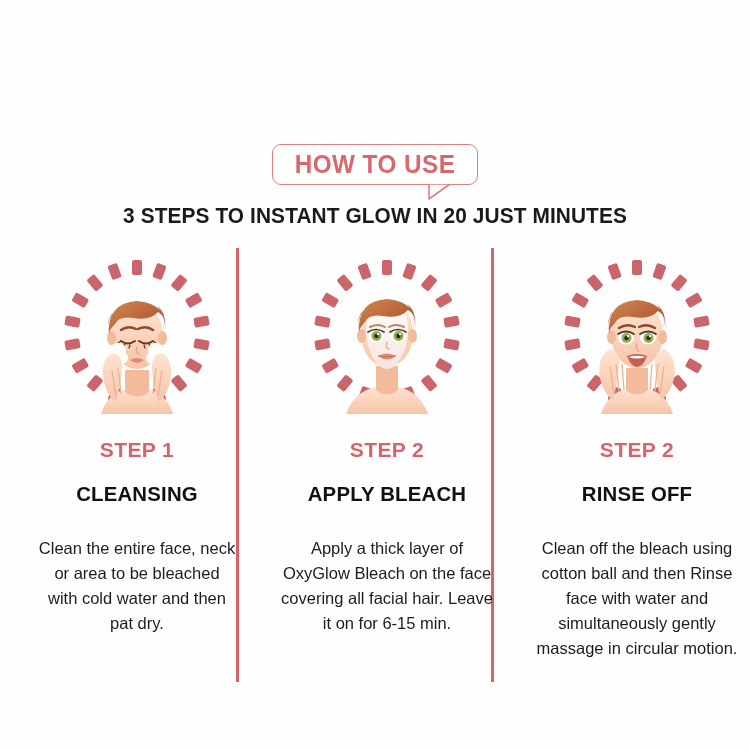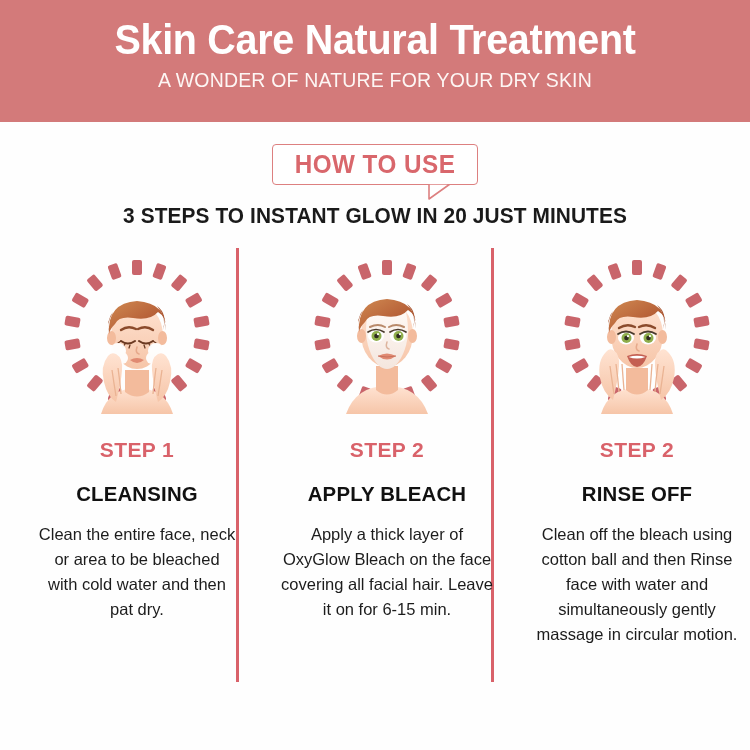--- a/index.html
+++ b/index.html
@@ -56,21 +56,21 @@
     width: 750px;
     height: 56px;
   }
   .badge {
     position: absolute;
     left: 272px;
     top: 0;
     width: 206px;
     height: 41px;
     border: 1.6px solid #dd8080;
-    border-radius: 4px;
+    border-radius: 9px;
     box-sizing: border-box;
     background: #ffffff;
     text-align: center;
   }
   .badge-label {
     display: block;
     font-size: 25px;
     font-weight: bold;
     color: #d9676c;
     line-height: 39px;
@@ -141,39 +141,35 @@
   }
   .step-title {
     margin: 20px 0 0 0;
     font-size: 21px;
     font-weight: bold;
     color: #111111;
     letter-spacing: 0.2px;
     transform: scaleX(0.97);
   }
   .step-desc {
-    margin: 16px 0 0 0;
+    margin: 30px 0 0 0;
     font-size: 16.5px;
     font-weight: normal;
     color: #1c1c1c;
     line-height: 1.52;
   }
   .col-1 .step-desc { padding: 0 14px; }
   .col-2 .step-desc { padding: 0 6px; }
   .col-3 .step-desc { padding: 0 2px; }
 </style>
 </head>
 <body>
 
 <div id="page">
 
-  <div class="header-band">
-    <h1 class="header-title">Skin Care Natural Treatment</h1>
-    <p class="header-subtitle">A WONDER OF NATURE FOR YOUR DRY SKIN</p>
-  </div>
 
   <div class="badge-wrap">
     <div class="badge">
       <span class="badge-label">HOW TO USE</span>
     </div>
     <div class="badge-tail">
       <svg width="34" height="20" viewBox="0 0 34 20">
         <path d="M1 1 L1 16 L22 1 Z" fill="#ffffff" stroke="#dd8080" stroke-width="1.6" stroke-linejoin="round"></path>
         <rect x="0" y="-3" width="26" height="4" fill="#ffffff"></rect>
       </svg>

